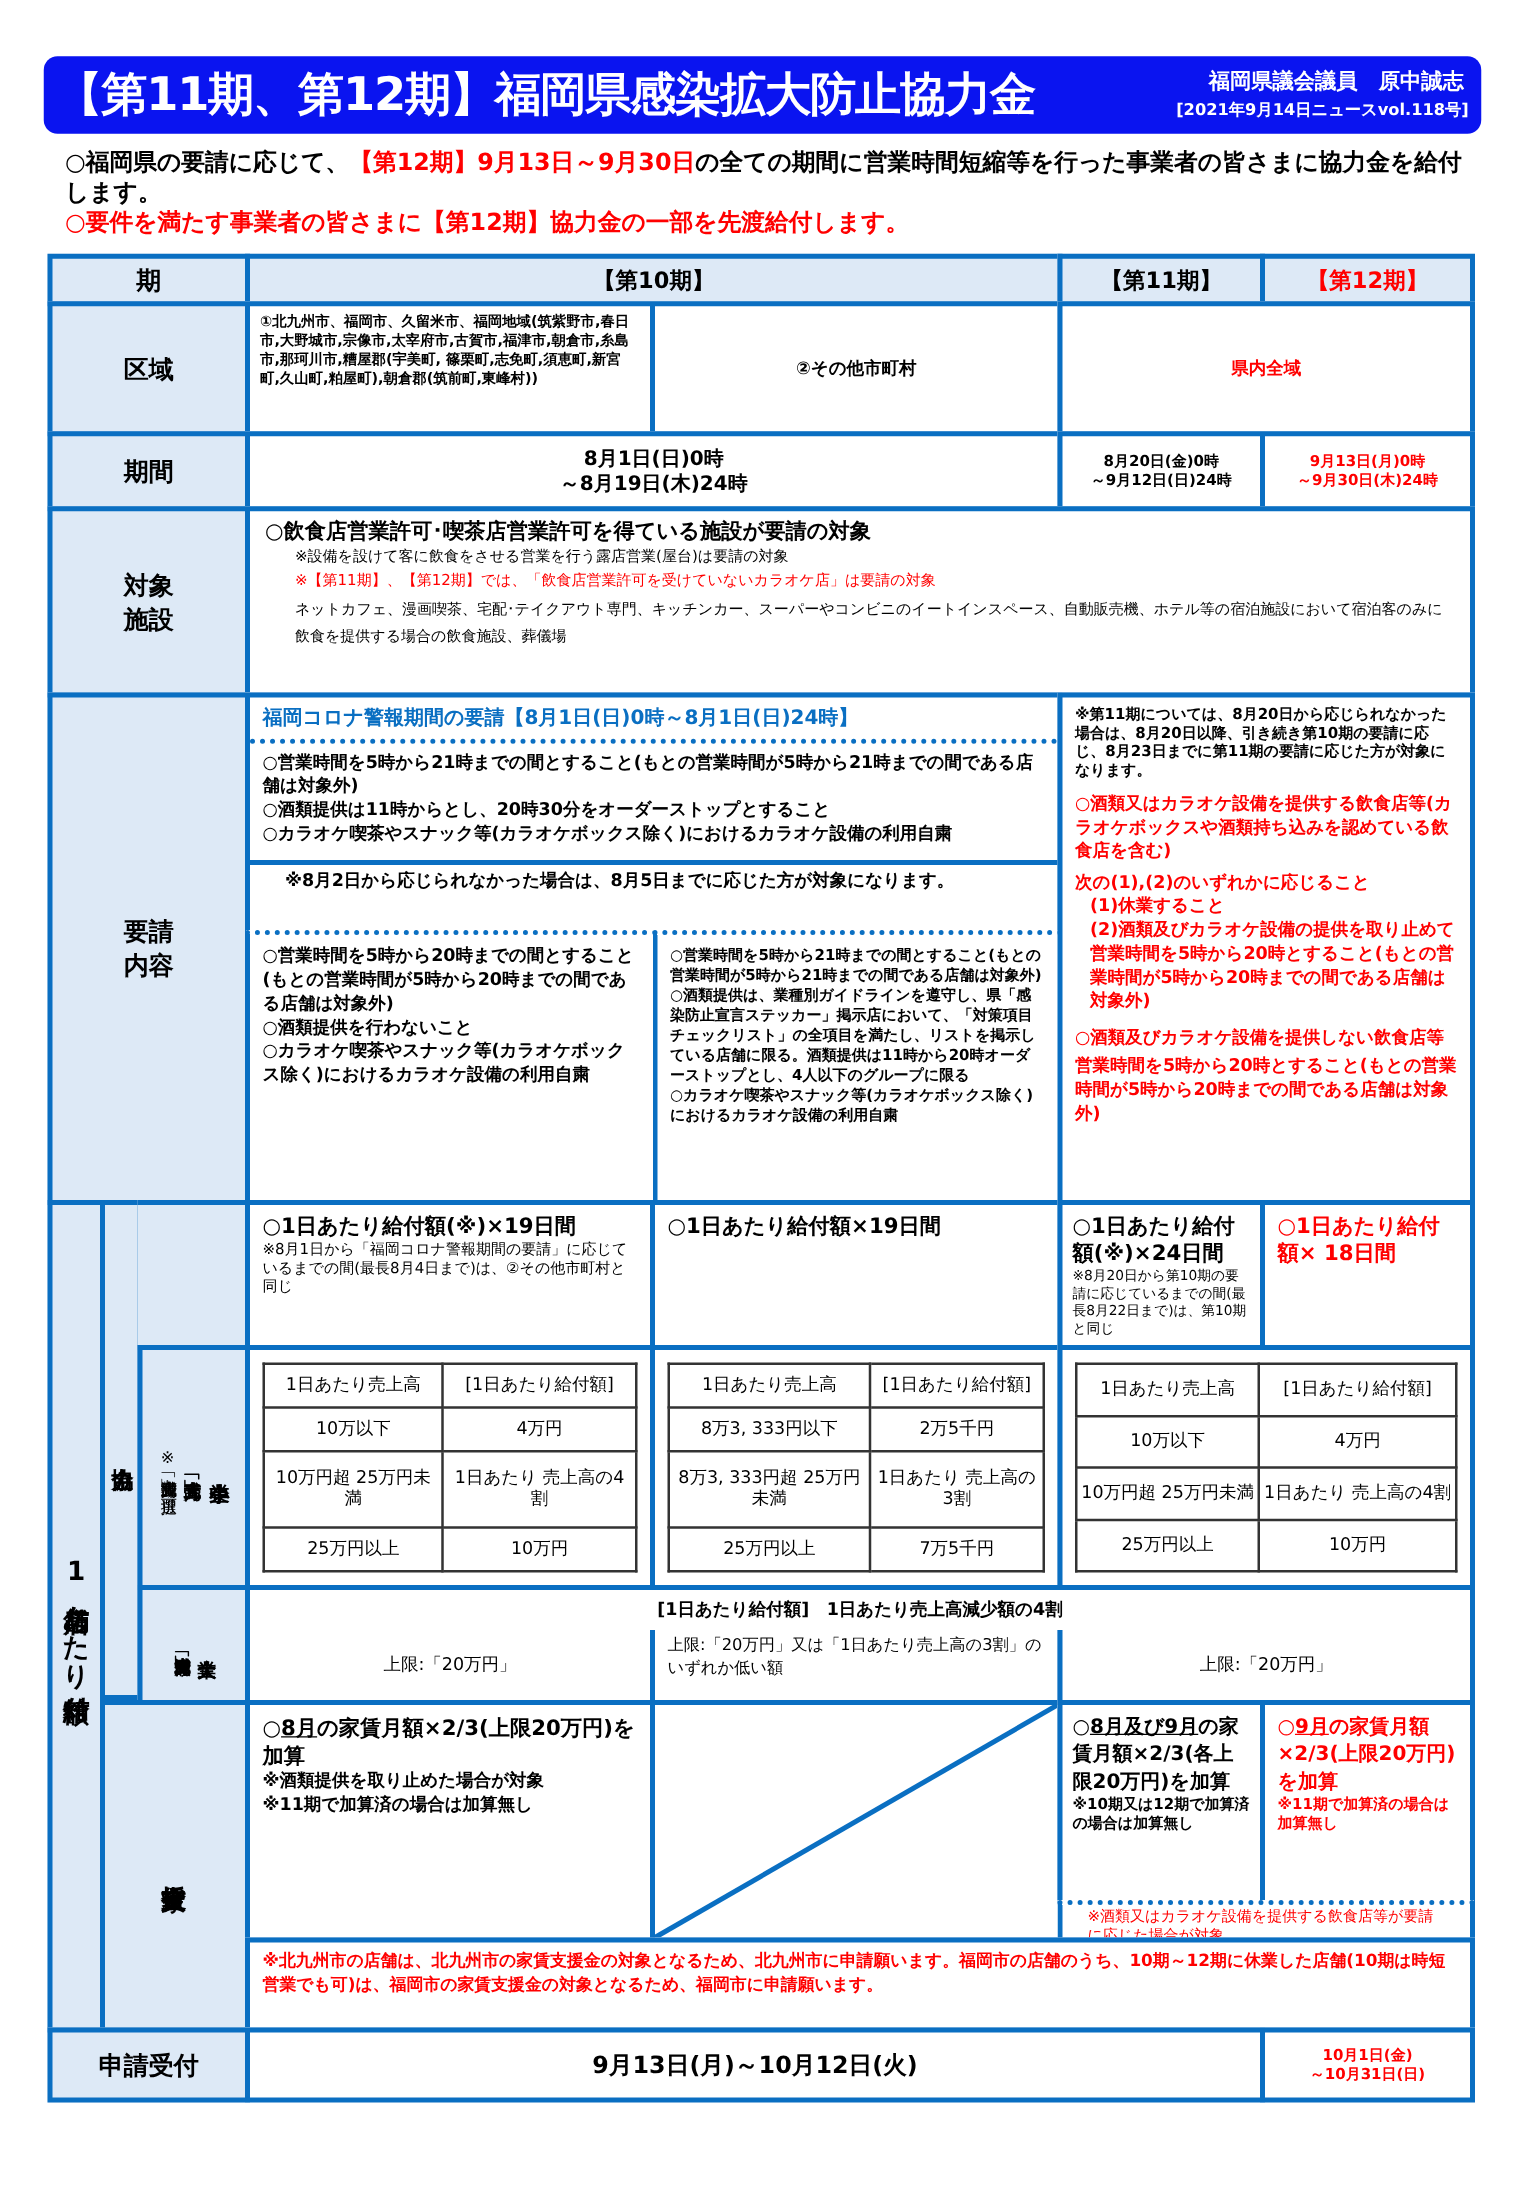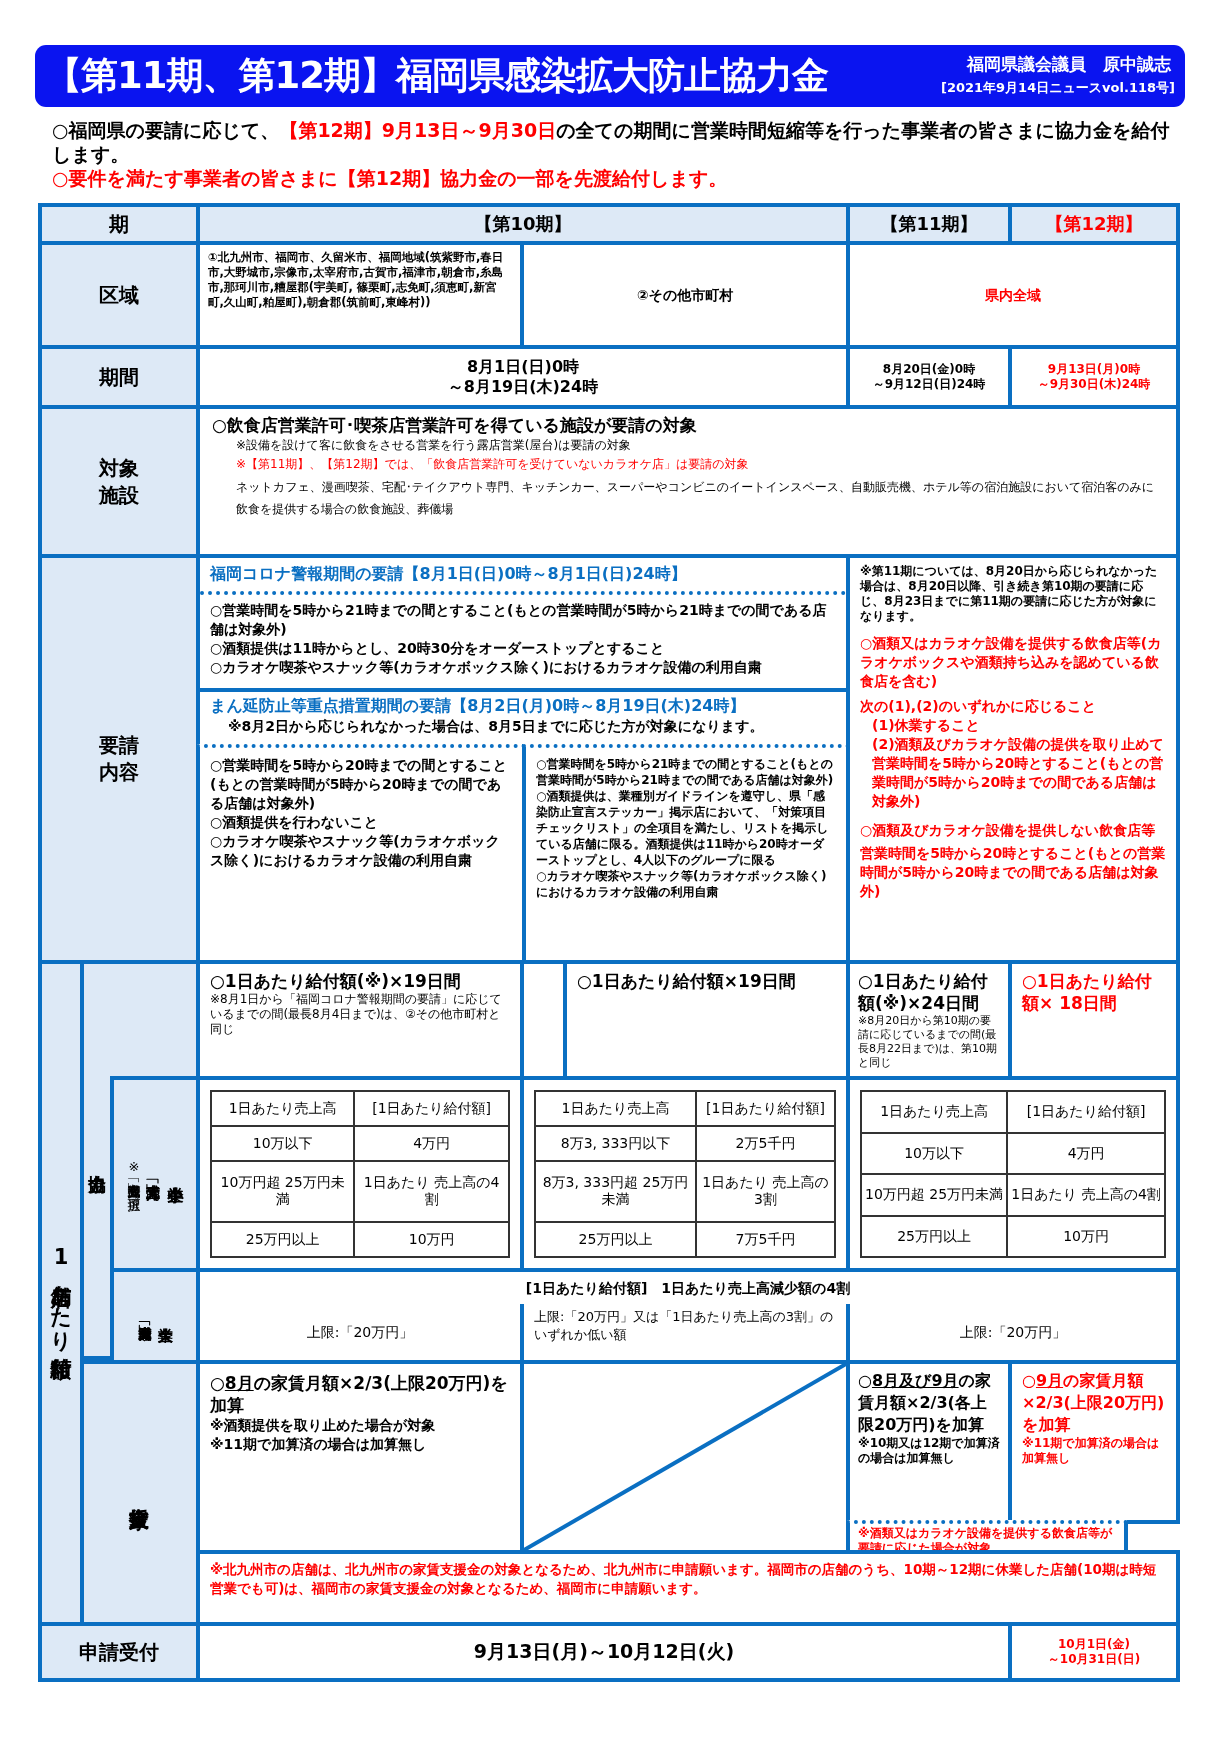--- a/index.html
+++ b/index.html
@@ -81,21 +81,20 @@
 <div class="cell" style="left:196px;top:554px;width:654px;height:138px;padding:6px 10px;">
   <div class="sub-title">福岡コロナ警報期間の要請【8月1日(日)0時～8月1日(日)24時】</div>
   <div class="dotline" style="margin:6px -10px 6px -10px;"></div>
   <div class="med" style="font-weight:bold;">
     <div>○営業時間を5時から21時までの間とすること(もとの営業時間が5時から21時までの間である店舗は対象外)</div>
     <div>○酒類提供は11時からとし、20時30分をオーダーストップとすること</div>
     <div>○カラオケ喫茶やスナック等(カラオケボックス除く)におけるカラオケ設備の利用自粛</div>
   </div>
 </div>
 <div class="cell" style="left:196px;top:688px;width:654px;height:60px;padding:4px 10px;">
-  <div class="sub-title">まん延防止等重点措置期間の要請【8月2日(月)0時～8月19日(木)24時】</div>
   <div class="med" style="font-weight:bold;margin-left:18px;">※8月2日から応じられなかった場合は、8月5日までに応じた方が対象になります。</div>
 </div>
 <div class="cell med" style="left:196px;top:744px;width:330px;height:220px;padding:8px 10px;font-weight:bold;border-top:4px dotted #0a6fc2;">
   <div>○営業時間を5時から20時までの間とすること(もとの営業時間が5時から20時までの間である店舗は対象外)</div>
   <div>○酒類提供を行わないこと</div>
   <div>○カラオケ喫茶やスナック等(カラオケボックス除く)におけるカラオケ設備の利用自粛</div>
 </div>
 <div class="cell small" style="left:522px;top:744px;width:328px;height:220px;padding:8px 10px;font-weight:bold;line-height:16px;border-top:4px dotted #0a6fc2;">
   <div>○営業時間を5時から21時までの間とすること(もとの営業時間が5時から21時までの間である店舗は対象外)</div>
   <div>○酒類提供は、業種別ガイドラインを遵守し、県「感染防止宣言ステッカー」掲示店において、「対策項目チェックリスト」の全項目を満たし、リストを掲示している店舗に限る。酒類提供は11時から20時オーダーストップとし、4人以下のグループに限る</div>
@@ -115,21 +114,21 @@
   <span class="vtext" style="font-size:21px;">1店舗あたり給付額</span>
 </div>
 <div class="cell lbl" style="left:80px;top:960px;width:34px;height:400px;">
   <span class="vtext" style="font-size:18px;">協力金</span>
 </div>
 <div class="cell lbl" style="left:110px;top:960px;width:90px;height:120px;border-left:none;"></div>
 <div class="cell" style="left:196px;top:960px;width:328px;height:120px;padding:6px 10px;">
   <div class="big">○1日あたり給付額(※)×19日間</div>
   <div class="small">※8月1日から「福岡コロナ警報期間の要請」に応じているまでの間(最長8月4日まで)は、②その他市町村と同じ</div>
 </div>
-<div class="cell" style="left:520px;top:960px;width:330px;height:120px;padding:6px 10px;margin-left:43px;">
+<div class="cell" style="left:520px;top:960px;width:330px;height:120px;padding:6px 10px;">
   <div class="big">○1日あたり給付額×19日間</div>
 </div>
 <div class="cell" style="left:846px;top:960px;width:166px;height:120px;padding:6px 8px;">
   <div class="big">○1日あたり給付額(※)×24日間</div>
   <div class="small" style="font-size:11px;line-height:14px;">※8月20日から第10期の要請に応じているまでの間(最長8月22日まで)は、第10期と同じ</div>
 </div>
 <div class="cell red" style="left:1008px;top:960px;width:172px;height:120px;padding:6px 10px;">
   <div class="big">○1日あたり給付額× 18日間</div>
 </div>
 
@@ -228,21 +227,21 @@
   </svg>
 </div>
 <div class="cell" style="left:846px;top:1360px;width:166px;height:164px;padding:6px 8px;">
   <div style="font-size:16px;line-height:22px;font-weight:bold;">○<span class="u">8月及び9月</span><span>の家賃月額×2/3(各上限20万円)を加算</span></div>
   <div class="small" style="font-weight:bold;">※10期又は12期で加算済の場合は加算無し</div>
 </div>
 <div class="cell red" style="left:1008px;top:1360px;width:172px;height:164px;padding:6px 10px;">
   <div style="font-size:16px;line-height:22px;font-weight:bold;">○<span class="u">9月</span><span>の家賃月額×2/3(上限20万円)を加算</span></div>
   <div class="small" style="font-weight:bold;">※11期で加算済の場合は加算無し</div>
 </div>
-<div class="cell small red" style="left:846px;top:1520px;width:282px;height:34px;padding:2px 8px;font-weight:bold;border-top:4px dotted #0a6fc2;">※酒類又はカラオケ設備を提供する飲食店等が要請に応じた場合が対象</div>
+<div class="cell small red" style="left:846px;top:1520px;width:334px;height:34px;padding:2px 20px;font-weight:normal;border-top:4px dotted #0a6fc2;">※酒類又はカラオケ設備を提供する飲食店等が要請に応じた場合が対象</div>
 <div class="cell med red" style="left:196px;top:1550px;width:984px;height:76px;padding:6px 10px;font-weight:bold;font-size:13.5px;">※北九州市の店舗は、北九州市の家賃支援金の対象となるため、北九州市に申請願います。福岡市の店舗のうち、10期～12期に休業した店舗(10期は時短営業でも可)は、福岡市の家賃支援金の対象となるため、福岡市に申請願います。</div>
 
 <div class="cell lbl" style="left:38px;top:1622px;width:162px;height:60px;">申請受付</div>
 <div class="cell c" style="left:196px;top:1622px;width:816px;height:60px;font-size:19px;font-weight:bold;">9月13日(月)～10月12日(火)</div>
 <div class="cell c small red" style="left:1008px;top:1622px;width:172px;height:60px;flex-direction:column;font-weight:bold;">
   <div>10月1日(金)</div>
   <div>～10月31日(日)</div>
 </div>
 
 </body></html>

